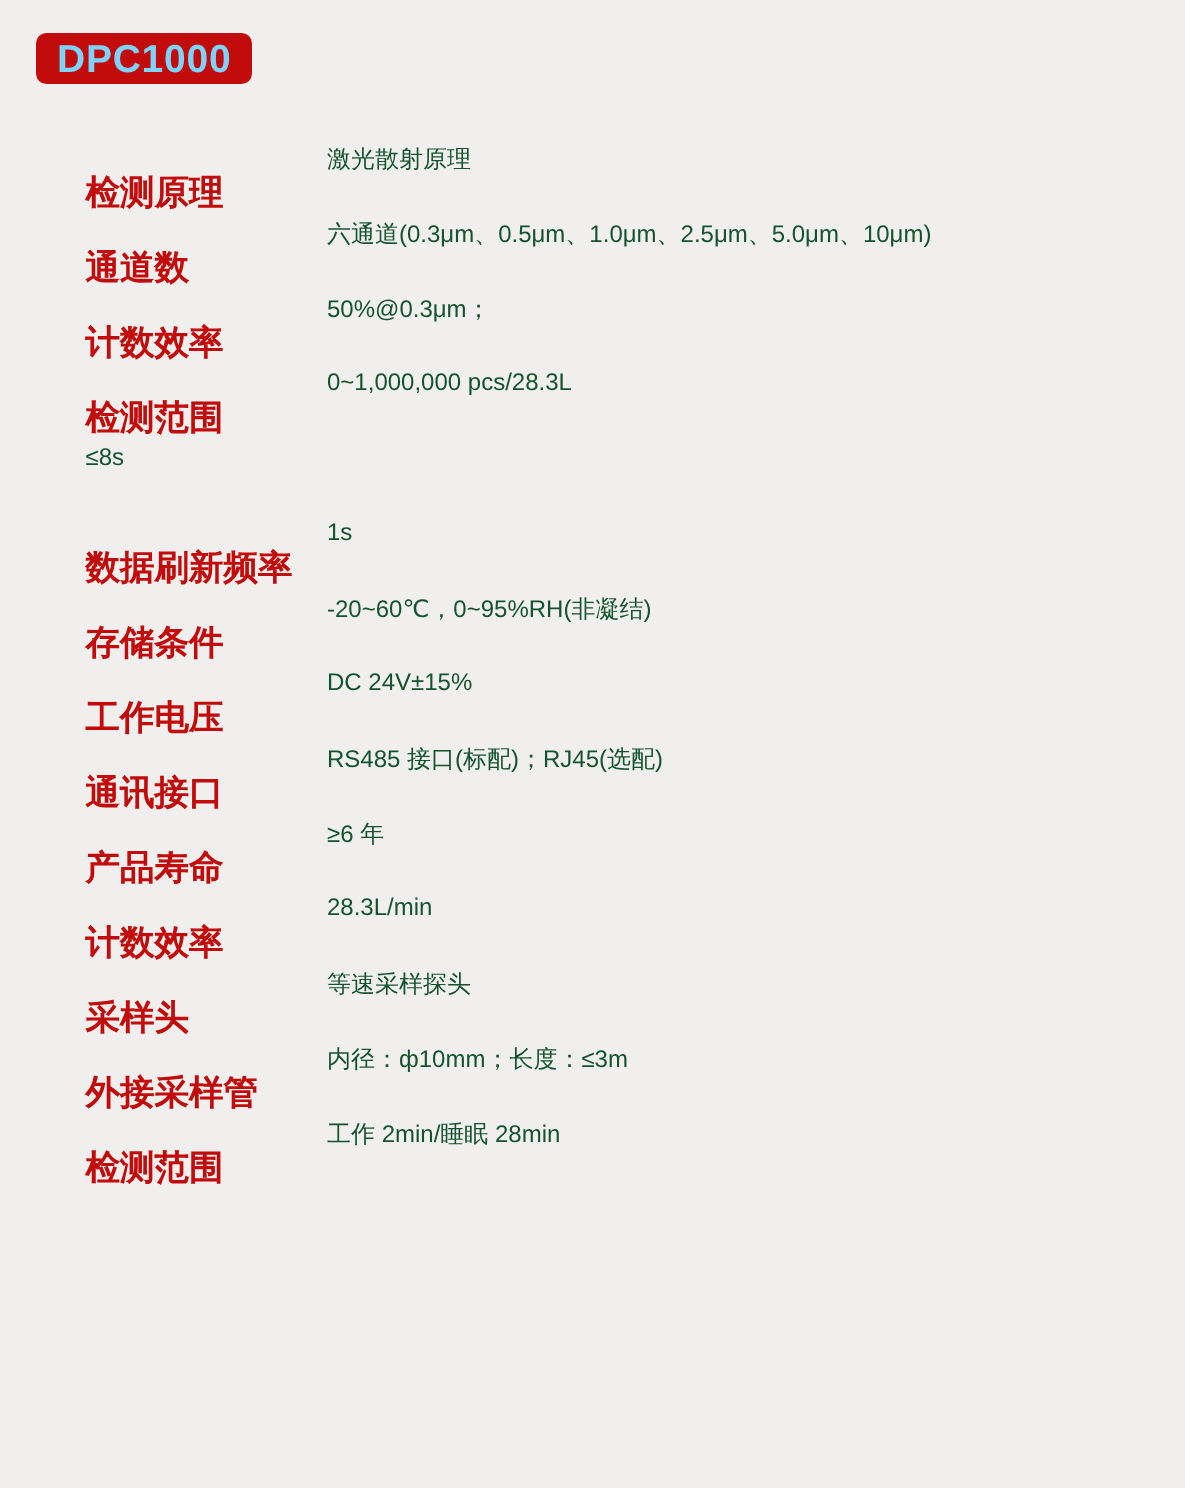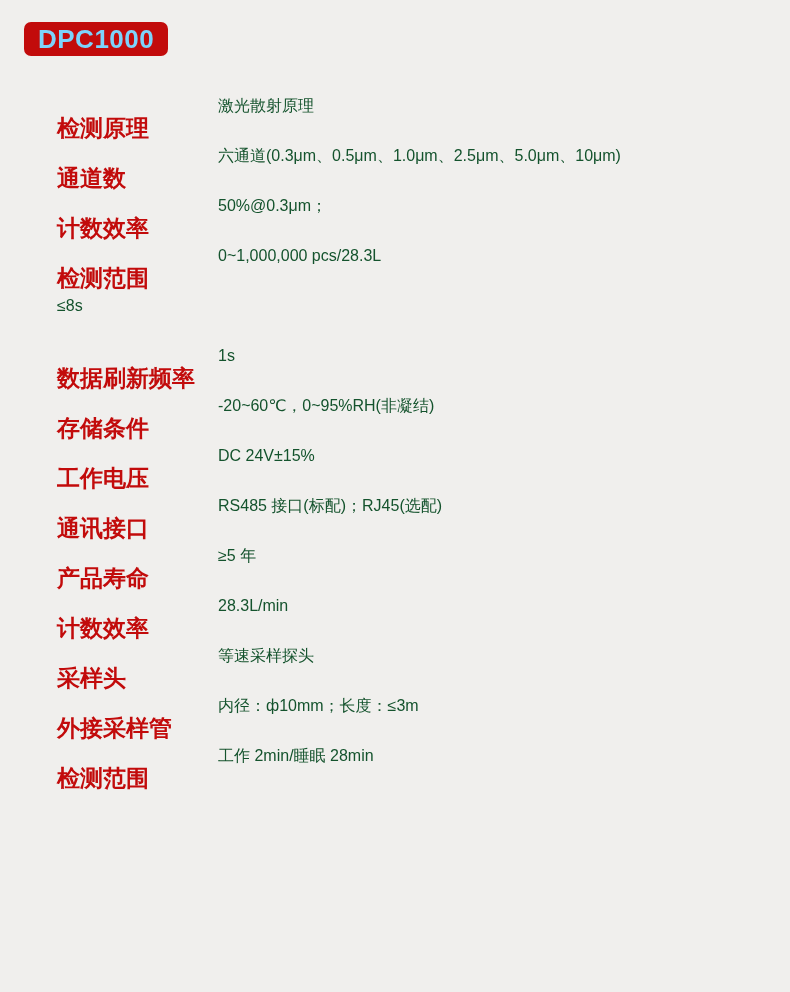--- a/index.html
+++ b/index.html
@@ -101,21 +101,21 @@
   </div>
 
 
   <div class="spec-row">
     <div class="spec-label">通讯接口</div>
     <div class="spec-value">RS485 接口(标配)；RJ45(选配)</div>
   </div>
 
   <div class="spec-row">
     <div class="spec-label">产品寿命</div>
-    <div class="spec-value">≥5 年</div>
+    <div class="spec-value">≥6 年</div>
   </div>
 
   <div class="spec-row">
     <div class="spec-label">计数效率</div>
     <div class="spec-value">28.3L/min</div>
   </div>
 
   <div class="spec-row">
     <div class="spec-label">采样头</div>
     <div class="spec-value">等速采样探头</div>

